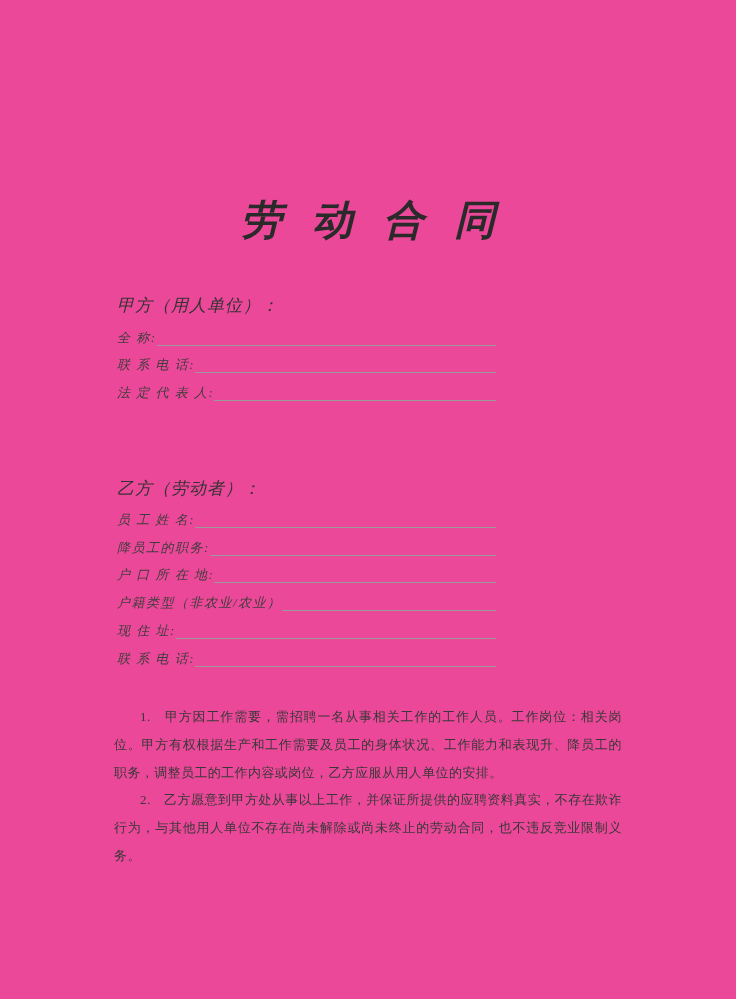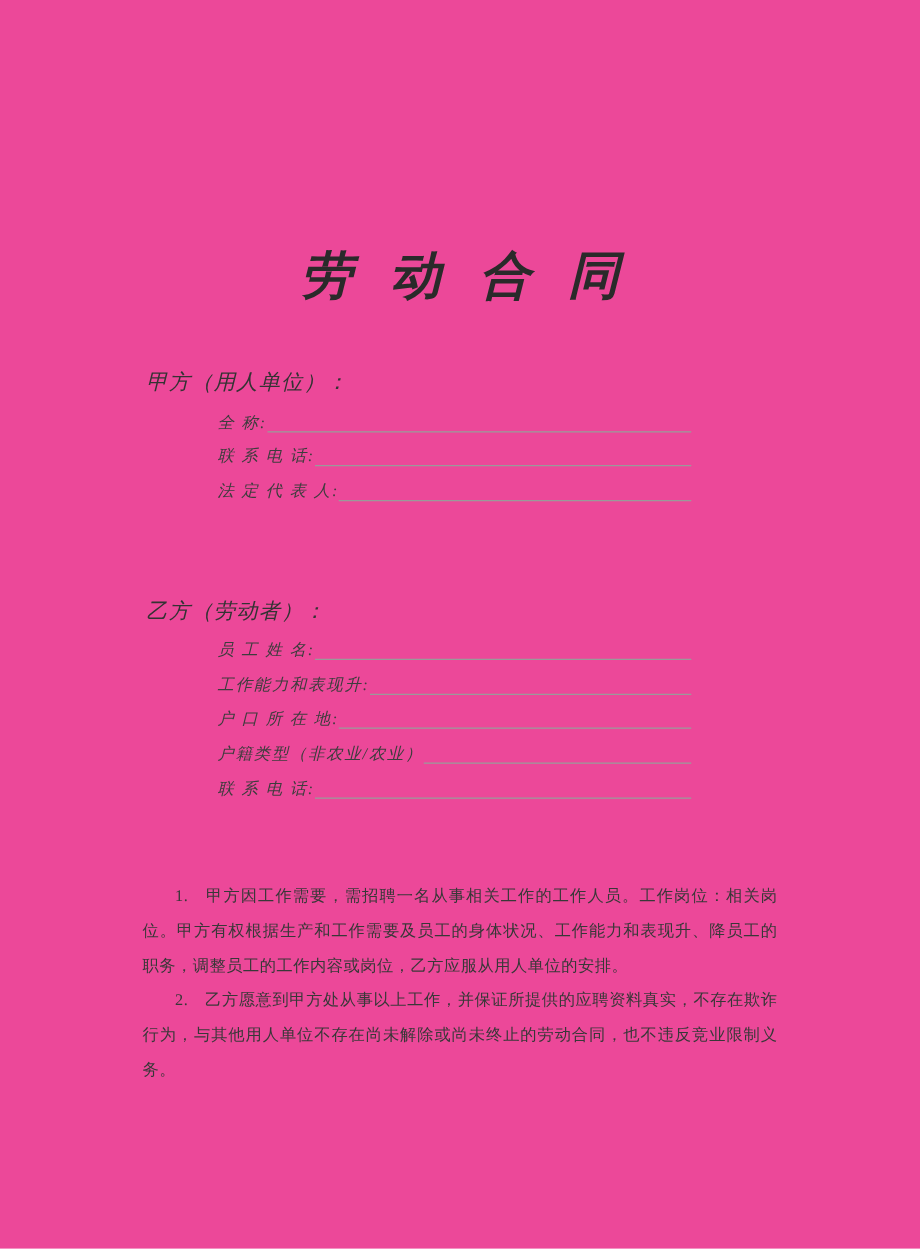--- a/index.html
+++ b/index.html
@@ -49,21 +49,20 @@
     font-weight: 400;
     font-style: italic;
     letter-spacing: 1px;
     color: #333333;
   }
   .fields { margin-top: 1px; }
   .party-b .fields { margin-top: 0; }
   .field-row {
     display: flex;
     align-items: flex-end;
-    margin-left: 57px;
     width: 379px;
     box-sizing: border-box;
     height: 27.5px;
   }
   .party-b .field-row { height: 27.8px; }
   .field-label {
     font-size: 13px;
     line-height: 16px;
     font-style: italic;
     letter-spacing: 1.5px;
@@ -122,29 +121,33 @@
   </section>
 
   <section class="party party-b">
     <h2 class="party-heading">乙方（劳动者）：</h2>
     <div class="fields">
       <div class="field-row">
         <span class="field-label">员 工 姓 名:</span>
         <span class="field-line"></span>
       </div>
       <div class="field-row">
-        <span class="field-label">工作能力和表现升:</span>
+        <span class="field-label">降员工的职务:</span>
         <span class="field-line"></span>
       </div>
       <div class="field-row">
         <span class="field-label">户 口 所 在 地:</span>
         <span class="field-line"></span>
       </div>
       <div class="field-row">
         <span class="field-label">户籍类型（非农业/农业）</span>
+        <span class="field-line"></span>
+      </div>
+      <div class="field-row">
+        <span class="field-label">现 住 址:</span>
         <span class="field-line"></span>
       </div>
       <div class="field-row">
         <span class="field-label">联 系 电 话:</span>
         <span class="field-line"></span>
       </div>
     </div>
   </section>
 
   <section class="clauses">

